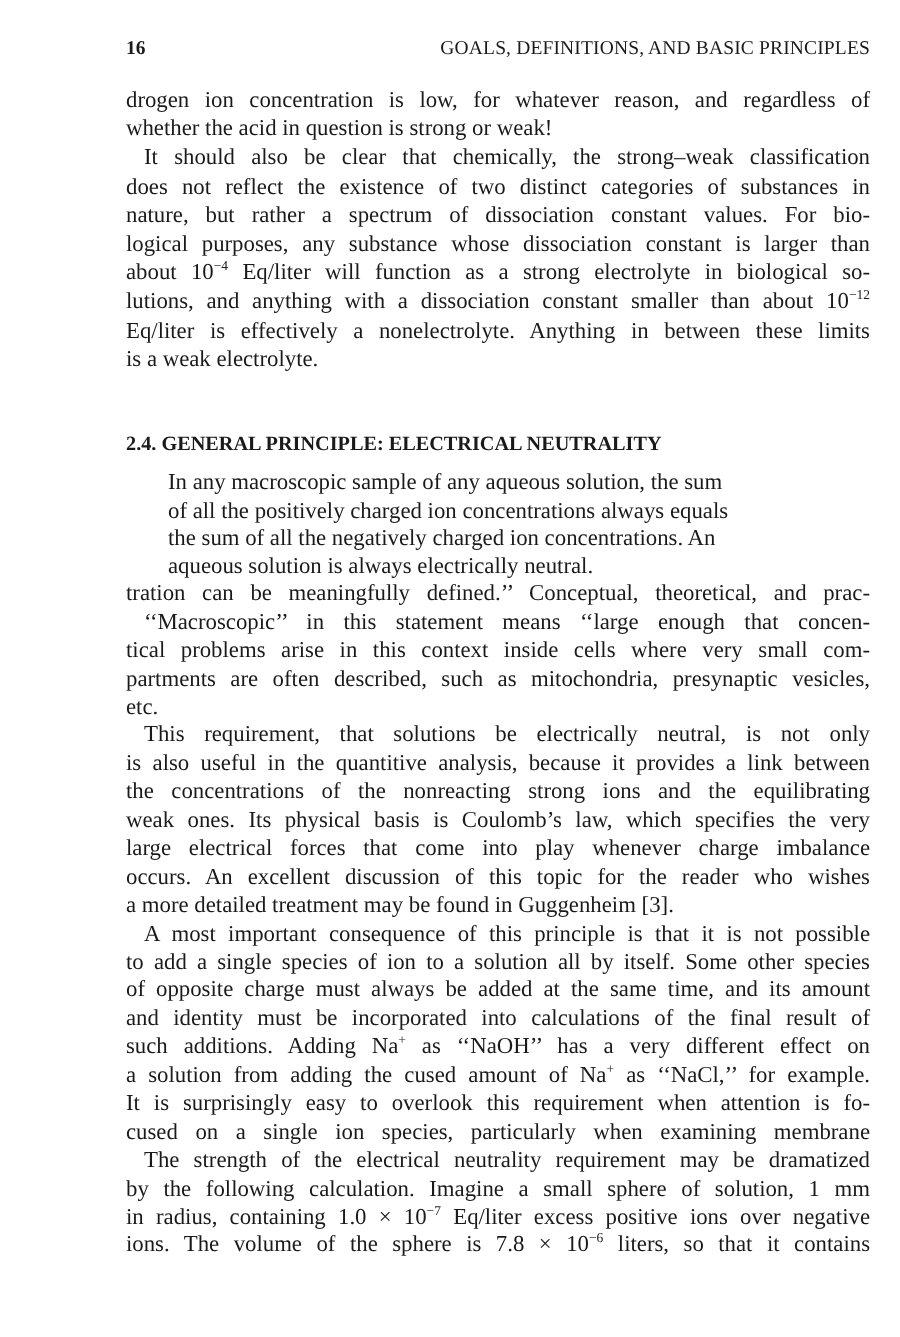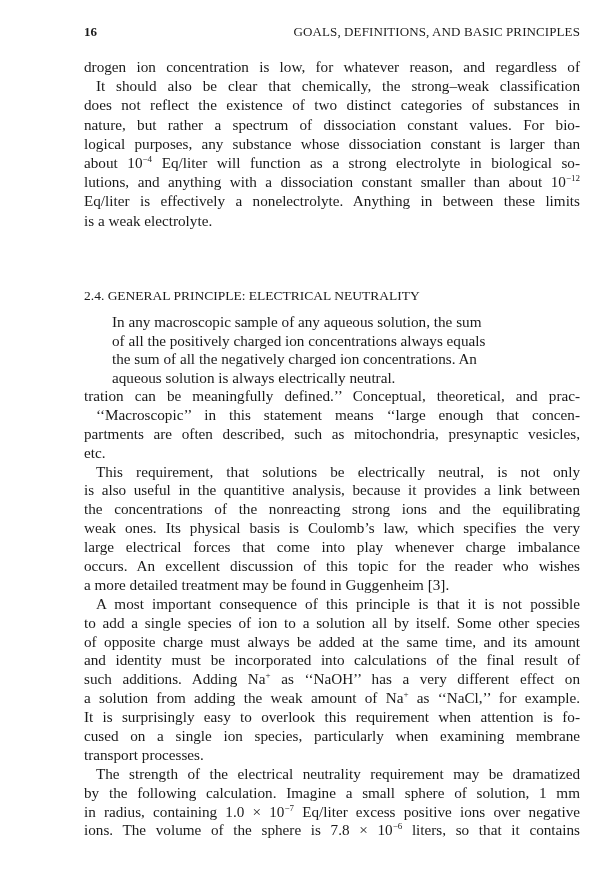--- a/index.html
+++ b/index.html
@@ -19,21 +19,21 @@
     .body-text {
       position: absolute; left: 52px; top: 57px; width: 496px;
       font-size: 15.2px; line-height: 19.2px; text-align: justify;
     }
     .line { display: block; white-space: nowrap; text-align: justify; text-align-last: justify; height: 19.2px; }
     .line.last { text-align-last: left; }
     .indent { padding-left: 12px; }
     sup { font-size: 9px; line-height: 0; vertical-align: 6px; }
     .section-heading {
       position: absolute; left: 52px; top: 288px;
-      font-weight: normal; font-size: 13.5px; white-space: nowrap;
+      font-weight: bold; font-size: 13.5px; white-space: nowrap;
     }
     .principle {
       position: absolute; left: 80px; top: 313px; width: 428px;
       font-size: 15.2px; line-height: 18.5px;
     }
     .principle .line { height: 18.5px; text-align-last: left; text-align: right; }
     .body2 {
       position: absolute; left: 52px; top: 387px; width: 496px;
       font-size: 15.2px; line-height: 18.9px;
     }
@@ -44,20 +44,21 @@
 
 <div class="page">
 
   <div class="running-head">
     <span class="page-number">16</span>
     <span class="running-title">GOALS, DEFINITIONS, AND BASIC PRINCIPLES</span>
   </div>
 
   <div class="body-text">
     <span class="line">drogen ion concentration is low, for whatever reason, and regardless of</span>
+    <span class="line last">whether the acid in question is strong or weak!</span>
     <span class="line indent">It should also be clear that chemically, the strong–weak classification</span>
     <span class="line">does not reflect the existence of two distinct categories of substances in</span>
     <span class="line">nature, but rather a spectrum of dissociation constant values. For bio-</span>
     <span class="line">logical purposes, any substance whose dissociation constant is larger than</span>
     <span class="line"><span>about 10</span><sup>−4</sup><span> Eq/liter will function as a strong electrolyte in biological so-</span></span>
     <span class="line"><span>lutions, and anything with a dissociation constant smaller than about 10</span><sup>−12</sup></span>
     <span class="line">Eq/liter is effectively a nonelectrolyte. Anything in between these limits</span>
     <span class="line last">is a weak electrolyte.</span>
   </div>
 
@@ -66,37 +67,37 @@
   <div class="principle">
     <span class="line">In any macroscopic sample of any aqueous solution, the sum</span>
     <span class="line">of all the positively charged ion concentrations always equals</span>
     <span class="line">the sum of all the negatively charged ion concentrations. An</span>
     <span class="line">aqueous solution is always electrically neutral.</span>
   </div>
 
   <div class="body2">
     <span class="line">tration can be meaningfully defined.’’ Conceptual, theoretical, and prac-</span>
     <span class="line indent">‘‘Macroscopic’’ in this statement means ‘‘large enough that concen-</span>
+    <span class="line">tical problems arise in this context inside cells where very small com-</span>
     <span class="line">partments are often described, such as mitochondria, presynaptic vesicles,</span>
     <span class="line last">etc.</span>
     <span class="line indent">This requirement, that solutions be electrically neutral, is not only</span>
     <span class="line">is also useful in the quantitive analysis, because it provides a link between</span>
     <span class="line">the concentrations of the nonreacting strong ions and the equilibrating</span>
     <span class="line">weak ones. Its physical basis is Coulomb’s law, which specifies the very</span>
     <span class="line">large electrical forces that come into play whenever charge imbalance</span>
     <span class="line">occurs. An excellent discussion of this topic for the reader who wishes</span>
     <span class="line last">a more detailed treatment may be found in Guggenheim [3].</span>
     <span class="line indent">A most important consequence of this principle is that it is not possible</span>
     <span class="line">to add a single species of ion to a solution all by itself. Some other species</span>
     <span class="line">of opposite charge must always be added at the same time, and its amount</span>
     <span class="line">and identity must be incorporated into calculations of the final result of</span>
     <span class="line"><span>such additions. Adding Na</span><sup>+</sup><span> as ‘‘NaOH’’ has a very different effect on</span></span>
-    <span class="line"><span>a solution from adding the weak amount of Na</span><sup>+</sup><span> as ‘‘NaCl,’’ for example.</span></span>
+    <span class="line"><span>a solution from adding the cused amount of Na</span><sup>+</sup><span> as ‘‘NaCl,’’ for example.</span></span>
     <span class="line">It is surprisingly easy to overlook this requirement when attention is fo-</span>
     <span class="line">cused on a single ion species, particularly when examining membrane</span>
-    <span class="line last">transport processes.</span>
     <span class="line indent">The strength of the electrical neutrality requirement may be dramatized</span>
     <span class="line">by the following calculation. Imagine a small sphere of solution, 1 mm</span>
     <span class="line"><span>in radius, containing 1.0 × 10</span><sup>−7</sup><span> Eq/liter excess positive ions over negative</span></span>
     <span class="line"><span>ions. The volume of the sphere is 7.8 × 10</span><sup>−6</sup><span> liters, so that it contains</span></span>
   </div>
 
 </div>
 
 </body></html>

